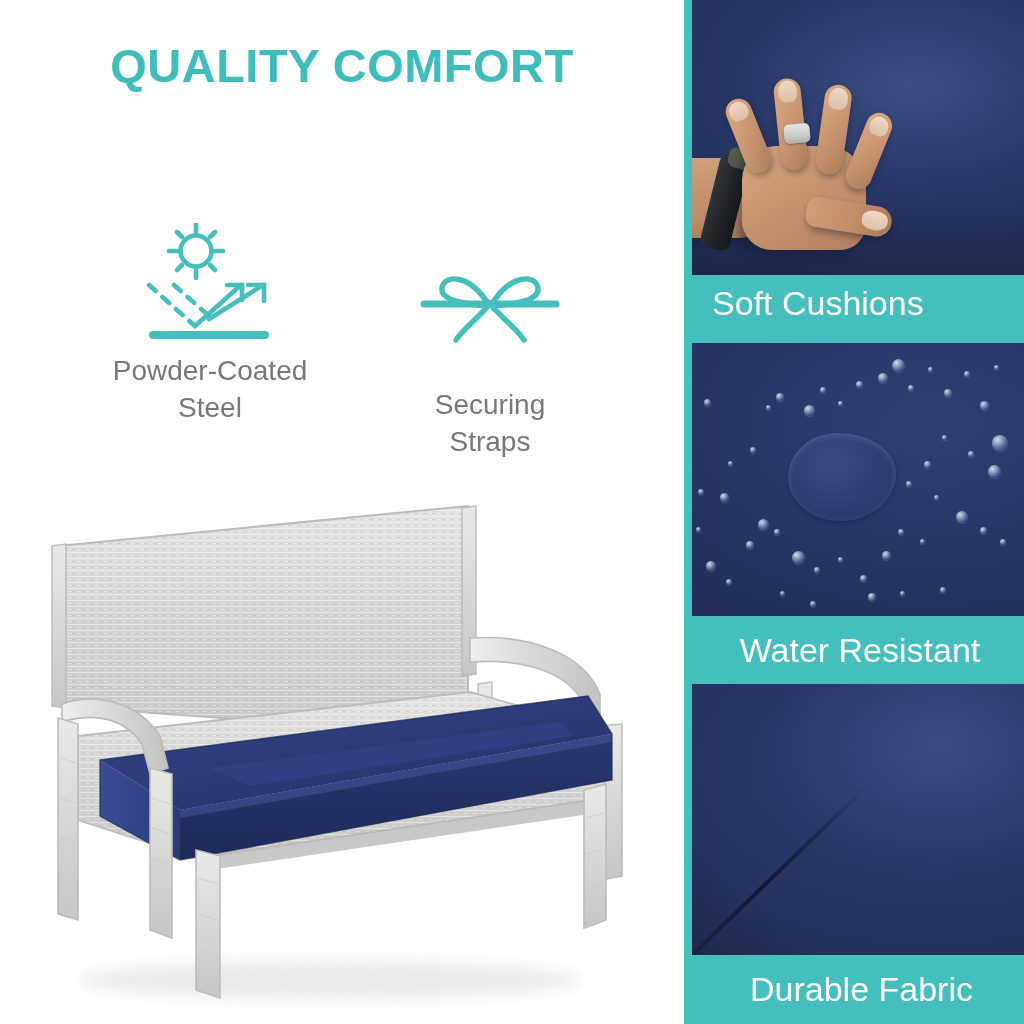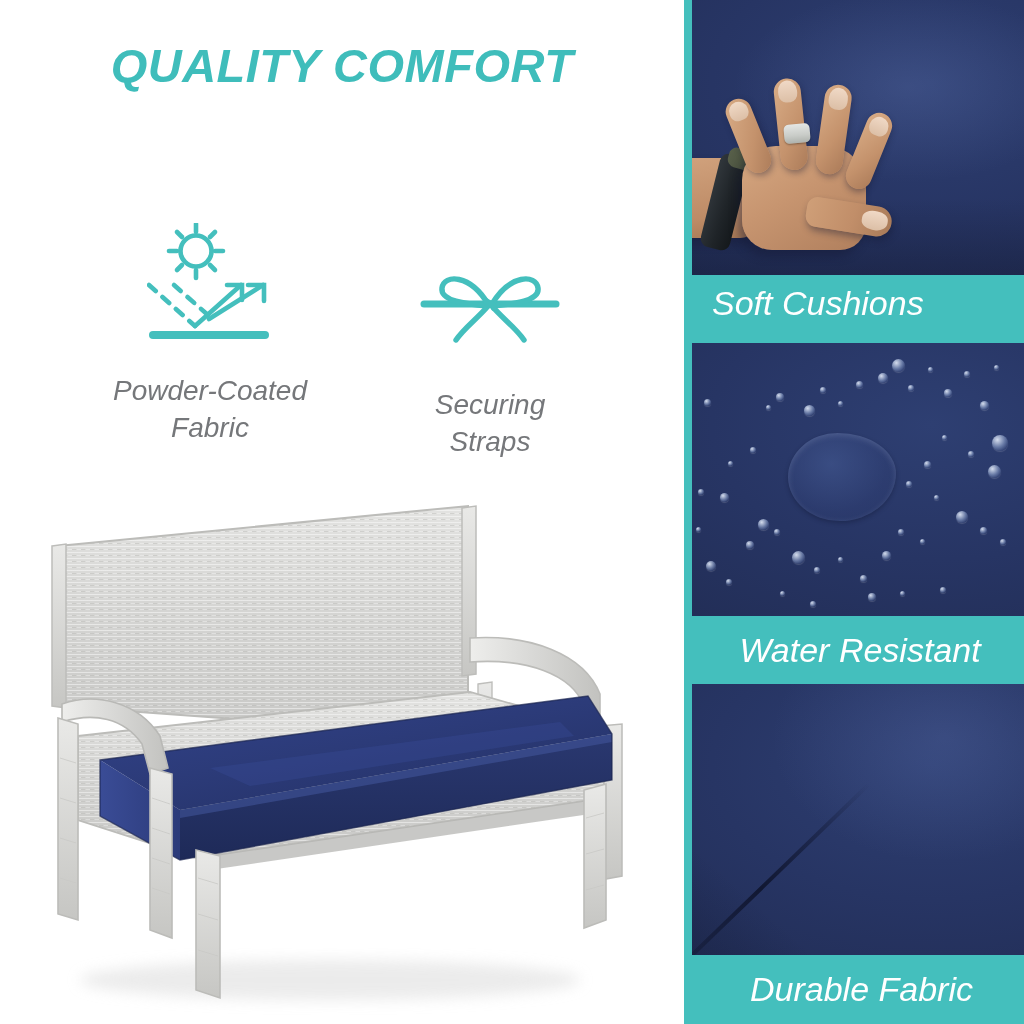--- a/index.html
+++ b/index.html
@@ -11,21 +11,20 @@
   body {
     font-family: "Liberation Sans", sans-serif;
   }
 
   #stage {
     position: relative;
     width: 1024px;
     height: 1024px;
     overflow: hidden;
     background: #14b8a6;
-    font-style: italic;
   }
 
   
   .left-col {
     position: absolute;
     left: 0;
     top: 0;
     width: 684px;
     height: 1024px;
     background: #ffffff;
@@ -75,21 +74,21 @@
     flex-direction: column;
     align-items: center;
   }
   .feature .icon-wrap {
     height: 125px;
     display: flex;
     align-items: center;
     justify-content: center;
   }
   .feature .flabel {
-    margin-top: 28px;
+    margin-top: 8px;
     text-align: center;
     font-size: 28px;
     line-height: 37px;
     color: #75777a;
     font-family: "Liberation Sans", sans-serif;
   }
   .feat-steel .icon-wrap { padding-top: 4px; }
   .feat-straps .icon-wrap { padding-top: 28px; }
   .feat-straps .flabel { margin-top: 18px; }
 
@@ -329,21 +328,21 @@
             <polyline points="48,103 94,62"></polyline>
             <polyline points="80,62 95,62 95,77"></polyline>
             <polyline points="62,96 116,62"></polyline>
             <polyline points="101,62 117,62 117,78"></polyline>
 
             <line x1="6" y1="112" x2="118" y2="112" stroke-width="8"></line>
           </svg>
         </div>
         <div class="flabel">
           <div>Powder-Coated</div>
-          <div>Fabric</div>
+          <div>Steel</div>
         </div>
       </div>
 
       <div class="feature feat-straps">
         <div class="icon-wrap">
           <svg width="140" height="84" viewBox="0 0 140 84" fill="none" stroke="#44bfbd" stroke-width="5.4" stroke-linecap="round" stroke-linejoin="round">
 
             <line x1="4" y1="40" x2="136" y2="40" stroke-width="7"></line>
 
             <path d="M68 40 C 50 10, 24 10, 22 24 C 20 37, 46 40, 68 42"></path>

